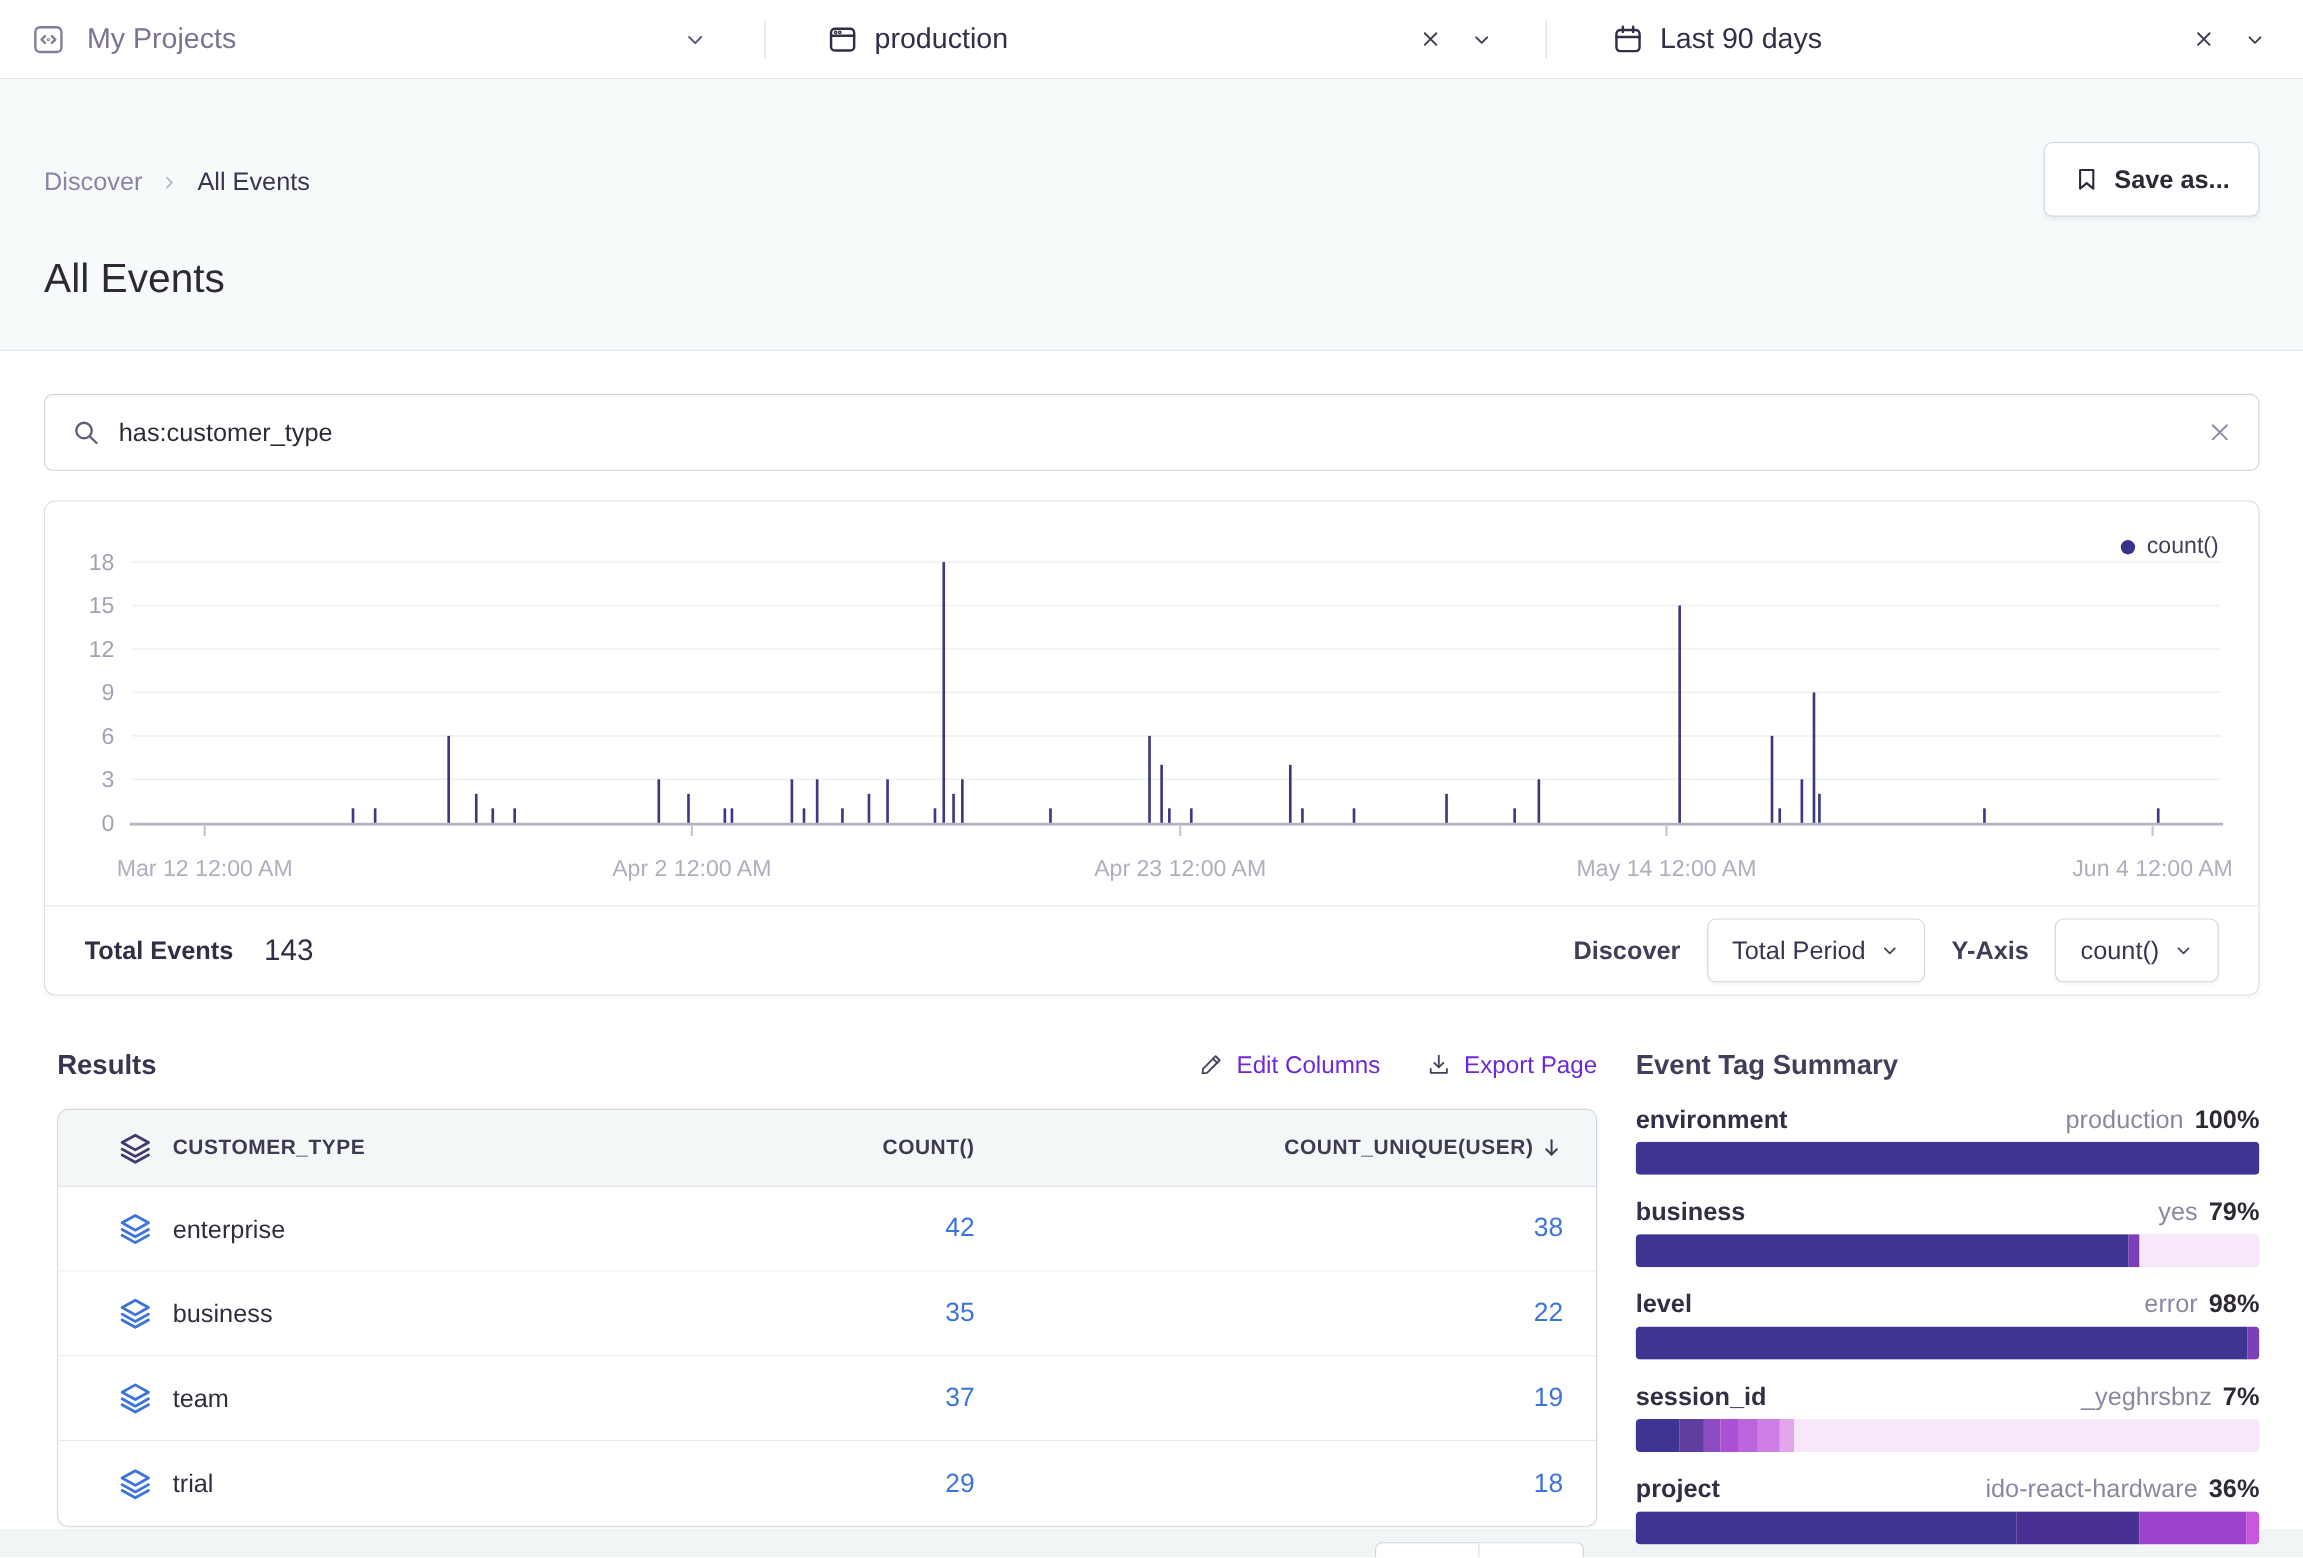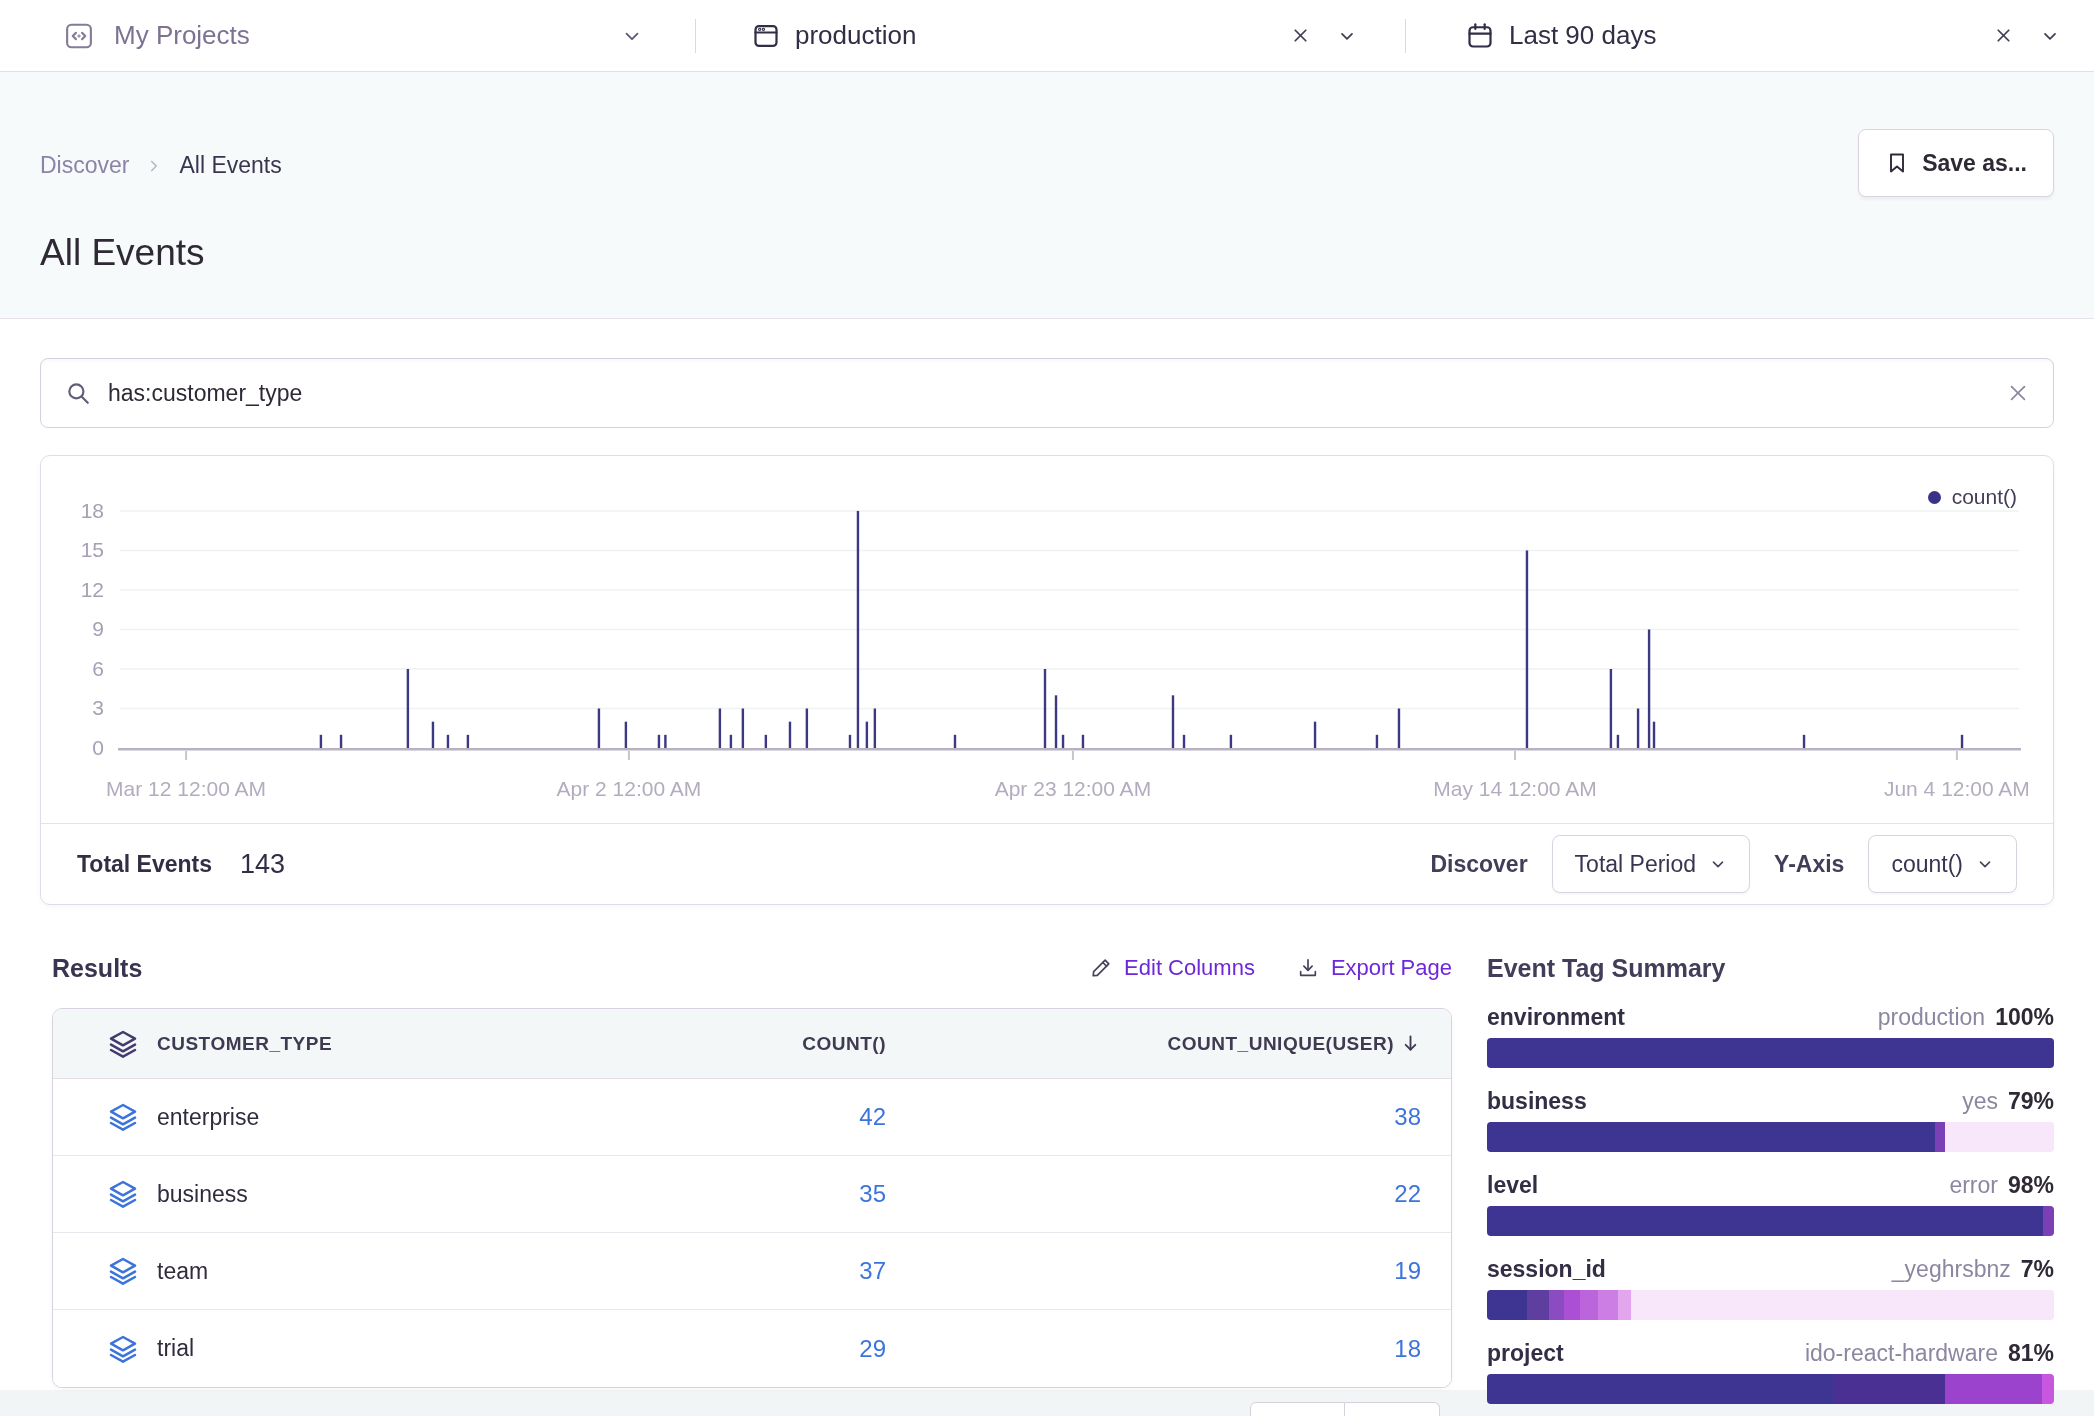--- a/index.html
+++ b/index.html
@@ -3,21 +3,21 @@
 <meta charset="utf-8">
 <style>
   * { box-sizing: border-box; margin: 0; padding: 0; }
   body { font-family: "Liberation Sans", sans-serif; background: #fff; }
   #app { position: relative; width: 2094px; height: 1416px; background: #fff; overflow: hidden; }
 
   
   .topbar { display: flex; height: 72px; background: #fff; border-bottom: 1px solid #e3dee8; }
   .tb-sec { display: flex; align-items: center; height: 100%; }
   .tb-divider { width: 1px; height: 34px; background: #dcd7e1; align-self: center; }
-  .tb-1 { width: 695px; padding: 0 52px 0 64px; }
+  .tb-1 { width: 695px; padding: 0 52px 0 29px; }
   .tb-2 { width: 709px; padding: 0 48px 0 56px; }
   .tb-3 { flex: 1; padding: 0 34px 0 60px; }
   .tb-label { font-size: 26px; }
   .tb-1 .tb-label { color: #7d7292; margin-left: 20px; }
   .tb-2 .tb-label, .tb-3 .tb-label { color: #332d45; margin-left: 15px; font-weight: 500; }
   .tb-right-icons { margin-left: auto; display: flex; align-items: center; gap: 26px; }
   .icon { display: inline-flex; align-items: center; justify-content: center; }
 
   
   .header { position: relative; height: 247px; background: #f7fafa; border-bottom: 1px solid #e6e1ea; }
@@ -439,21 +439,21 @@
                 <div class="tag-seg" style="width: 2.9%; background: rgb(171, 80, 213);"></div>
                 <div class="tag-seg" style="width: 3.1%; background: rgb(187, 100, 220);"></div>
                 <div class="tag-seg" style="width: 3.7%; background: rgb(205, 126, 228);"></div>
                 <div class="tag-seg" style="width: 2.2%; background: rgb(227, 166, 238);"></div>
                 <div class="tag-seg" style="width: 74.6%; background: rgb(248, 231, 250);"></div>
               </div>
             </div>
             <div class="tag-row">
               <div class="tag-head">
                 <span class="tag-name">project</span>
-                <span class="tag-valwrap"><span>ido-react-hardware</span><span class="tag-pct">81%</span></span>
+                <span class="tag-valwrap"><span>ido-react-hardware</span><span class="tag-pct">36%</span></span>
               </div>
               <div class="tag-bar">
                 <div class="tag-seg" style="width: 61%; background: rgb(61, 53, 145);"></div>
                 <div class="tag-seg" style="width: 19.8%; background: rgb(74, 48, 147);"></div>
                 <div class="tag-seg" style="width: 17%; background: rgb(156, 67, 205);"></div>
                 <div class="tag-seg" style="width: 2.2%; background: rgb(198, 87, 222);"></div>
               </div>
             </div>
           </div>
       </div>

